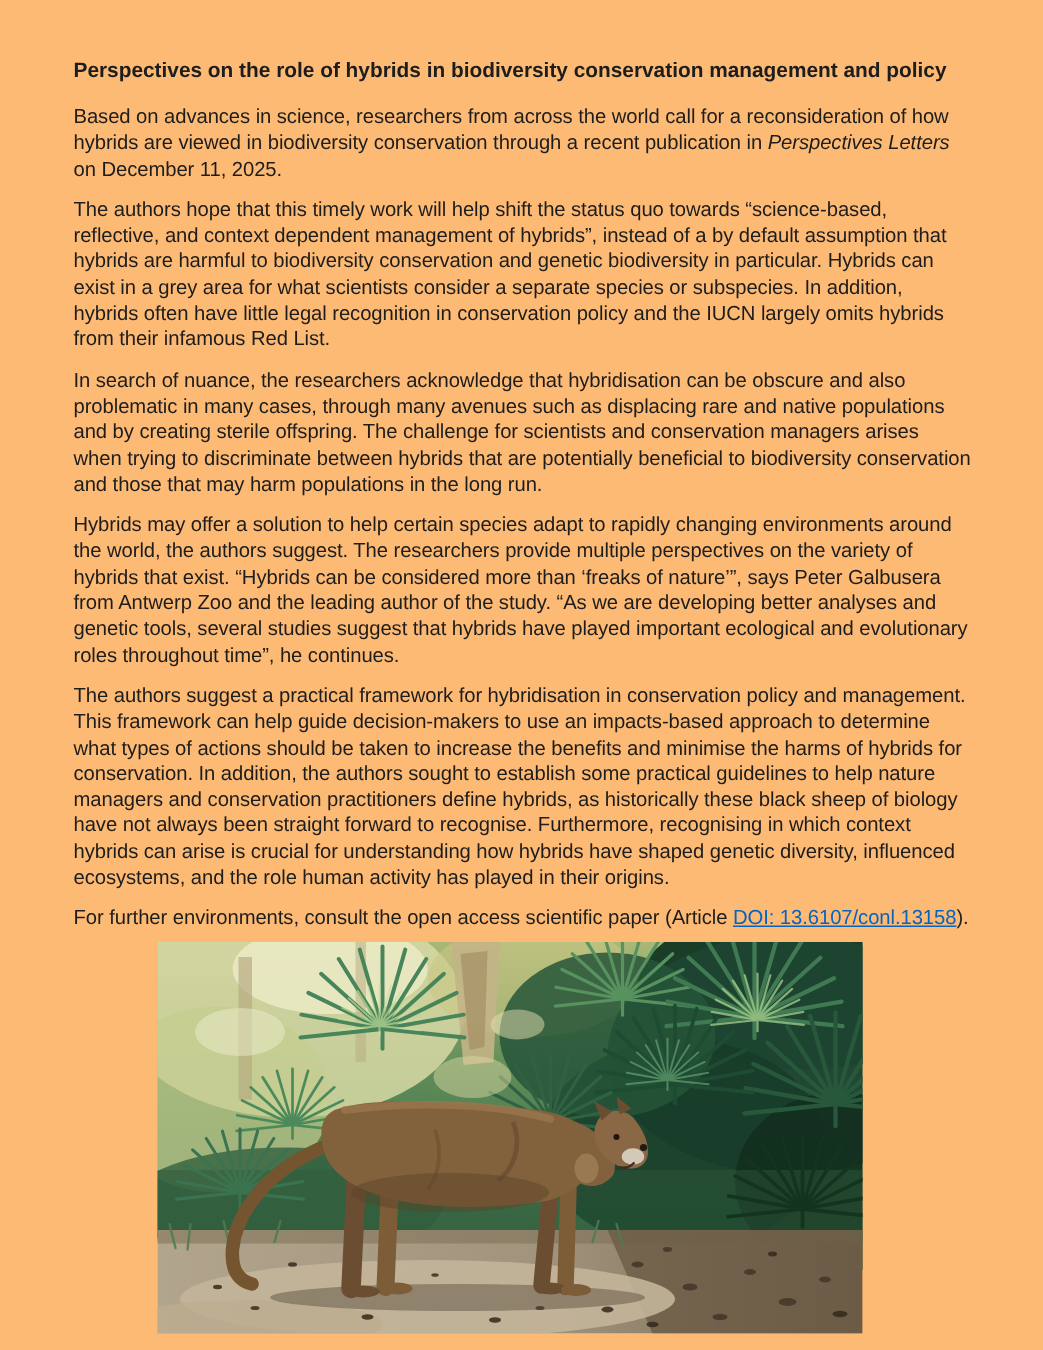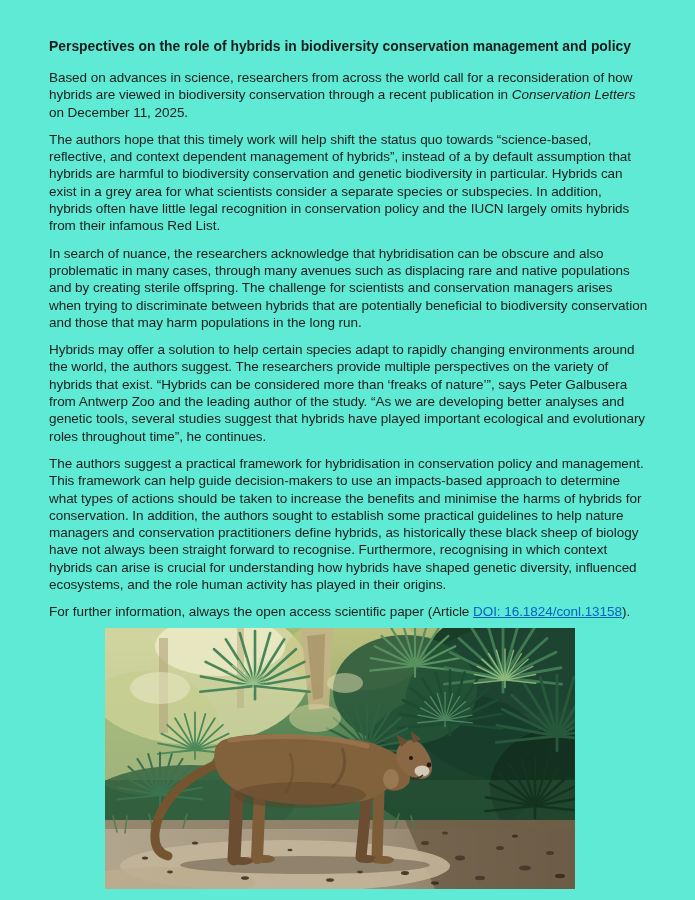--- a/index.html
+++ b/index.html
@@ -6,21 +6,21 @@
   body{
     width:695px;height:900px;overflow:hidden;
     font-family:"Liberation Sans",sans-serif;
     color:#1d1d1d;
     -webkit-font-smoothing:antialiased;
   }
   .page{
     box-sizing:border-box;
     width:695px;height:900px;
     padding:38px 47px 14px 49px;
-    background:#5eead4;
+    background:#fdba74;
   }
   h1.title{
     font-size:13.9px;
     font-weight:bold;
     line-height:17px;
     margin:0 0 14px 0;
     letter-spacing:0;
   }
   p.body-par{
     font-size:13.5px;
@@ -46,31 +46,31 @@
     line-height:0;
   }
 </style>
 </head>
 <body>
 
 <div class="page">
 
   <h1 class="title">Perspectives on the role of hybrids in biodiversity conservation management and policy</h1>
 
-  <p class="body-par"><span>Based on advances in science, researchers from across the world call for a reconsideration of how hybrids are viewed in biodiversity conservation through a recent publication in </span><em>Conservation Letters</em><span> on December 11, 2025.</span></p>
+  <p class="body-par"><span>Based on advances in science, researchers from across the world call for a reconsideration of how hybrids are viewed in biodiversity conservation through a recent publication in </span><em>Perspectives Letters</em><span> on December 11, 2025.</span></p>
 
   <p class="body-par">The authors hope that this timely work will help shift the status quo towards “science-based, reflective, and context dependent management of hybrids”, instead of a by default assumption that hybrids are harmful to biodiversity conservation and genetic biodiversity in particular. Hybrids can exist in a grey area for what scientists consider a separate species or subspecies. In addition, hybrids often have little legal recognition in conservation policy and the IUCN largely omits hybrids from their infamous Red List.</p>
 
   <p class="body-par">In search of nuance, the researchers acknowledge that hybridisation can be obscure and also problematic in many cases, through many avenues such as displacing rare and native populations and by creating sterile offspring. The challenge for scientists and conservation managers arises when trying to discriminate between hybrids that are potentially beneficial to biodiversity conservation and those that may harm populations in the long run.</p>
 
   <p class="body-par">Hybrids may offer a solution to help certain species adapt to rapidly changing environments around the world, the authors suggest. The researchers provide multiple perspectives on the variety of hybrids that exist. “Hybrids can be considered more than ‘freaks of nature’”, says Peter Galbusera from Antwerp Zoo and the leading author of the study. “As we are developing better analyses and genetic tools, several studies suggest that hybrids have played important ecological and evolutionary roles throughout time”, he continues.</p>
 
   <p class="body-par">The authors suggest a practical framework for hybridisation in conservation policy and management. This framework can help guide decision-makers to use an impacts-based approach to determine what types of actions should be taken to increase the benefits and minimise the harms of hybrids for conservation. In addition, the authors sought to establish some practical guidelines to help nature managers and conservation practitioners define hybrids, as historically these black sheep of biology have not always been straight forward to recognise. Furthermore, recognising in which context hybrids can arise is crucial for understanding how hybrids have shaped genetic diversity, influenced ecosystems, and the role human activity has played in their origins.</p>
 
-  <p class="body-par link-par"><span>For further information, always the open access scientific paper (Article </span><a class="doi-link" href="#">DOI: 16.1824/conl.13158</a><span>).</span></p>
+  <p class="body-par link-par"><span>For further environments, consult the open access scientific paper (Article </span><a class="doi-link" href="#">DOI: 13.6107/conl.13158</a><span>).</span></p>
 
   <figure class="photo-figure">
     <div class="photo-frame">
       <svg width="470" height="261" viewBox="0 0 470 261" xmlns="http://www.w3.org/2000/svg">
         <defs>
           <linearGradient id="gFoliage" x1="0" y1="0" x2="0" y2="1">
             <stop offset="0" stop-color="#aab877"></stop>
             <stop offset="0.45" stop-color="#5d8a58"></stop>
             <stop offset="1" stop-color="#3c6a46"></stop>
           </linearGradient>

